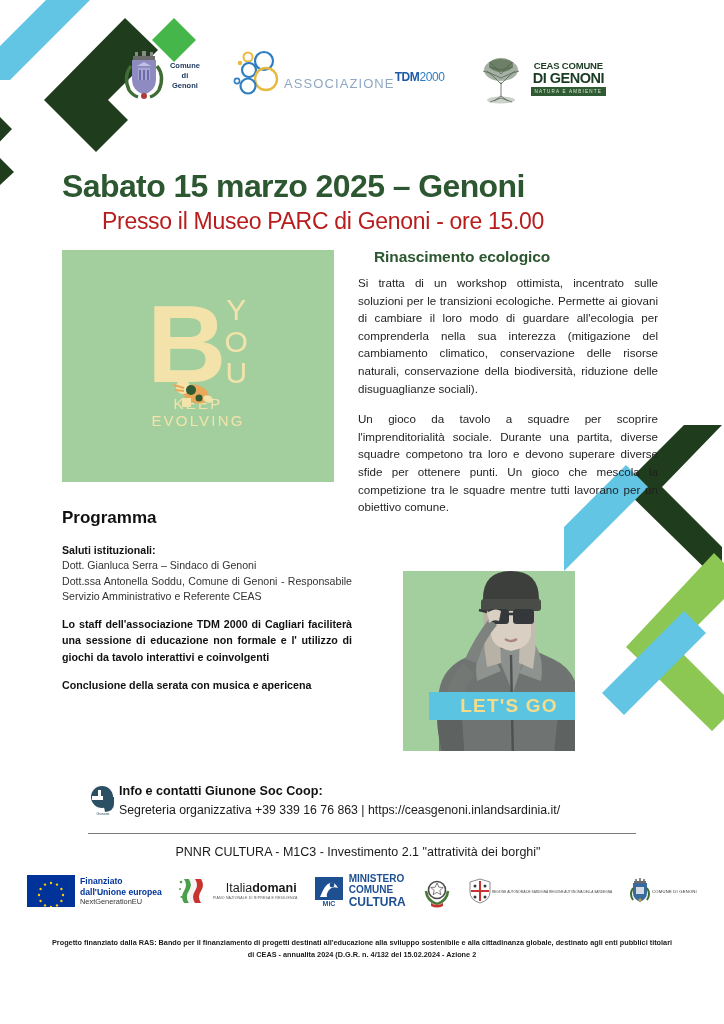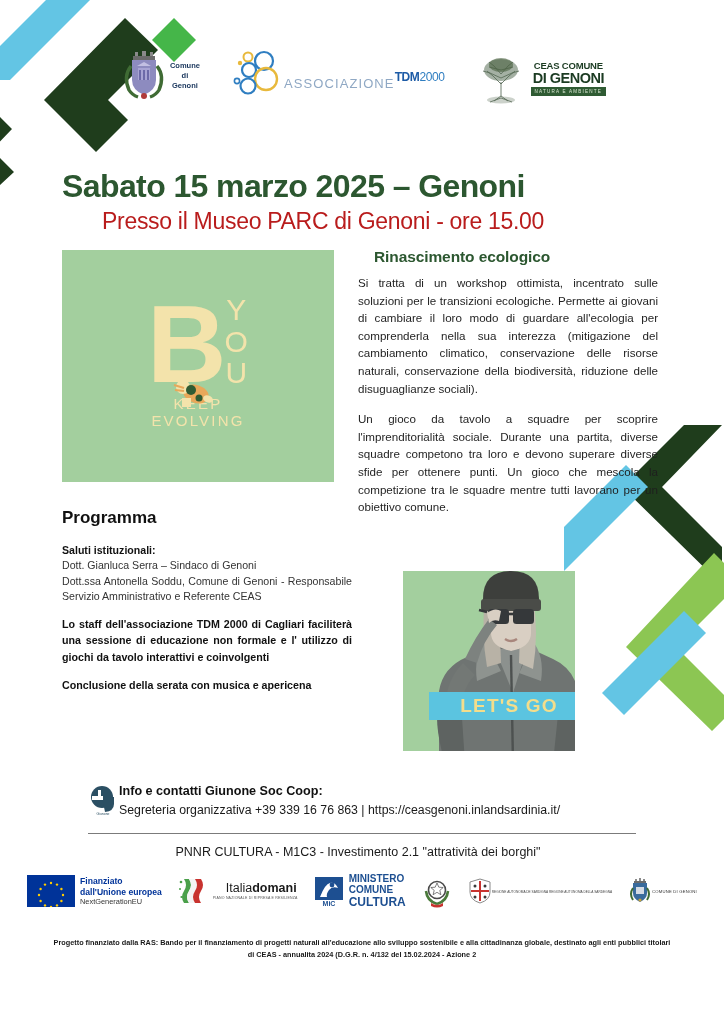--- a/index.html
+++ b/index.html
@@ -511,17 +511,17 @@
         <path d="M5 10 q-4 6 0 12" stroke="#3f6b34" stroke-width="2" fill="none"></path>
         <path d="M19 10 q4 6 0 12" stroke="#3f6b34" stroke-width="2" fill="none"></path>
         <circle cx="12" cy="22" r="1.6" fill="#c8a33a"></circle>
       </svg>
       <div class="com-cap">COMUNE DI GENONI</div>
     </div>
 
   </div>
 
   <div class="disclaimer">
-    <span>Progetto finanziato dalla RAS: Bando per il finanziamento di progetti naturali all'educazione allo sviluppo sostenibile e alla cittadinanza globale, destinato</span>
+    <span>Progetto finanziato dalla RAS: Bando per il finanziamento di progetti destinati all'educazione alla sviluppo sostenibile e alla cittadinanza globale, destinato</span>
     <span>agli enti pubblici titolari di CEAS - annualita 2024 (D.G.R. n. 4/132 del 15.02.2024 - Azione 2</span>
   </div>
 
 </div>
 
 </body></html>

